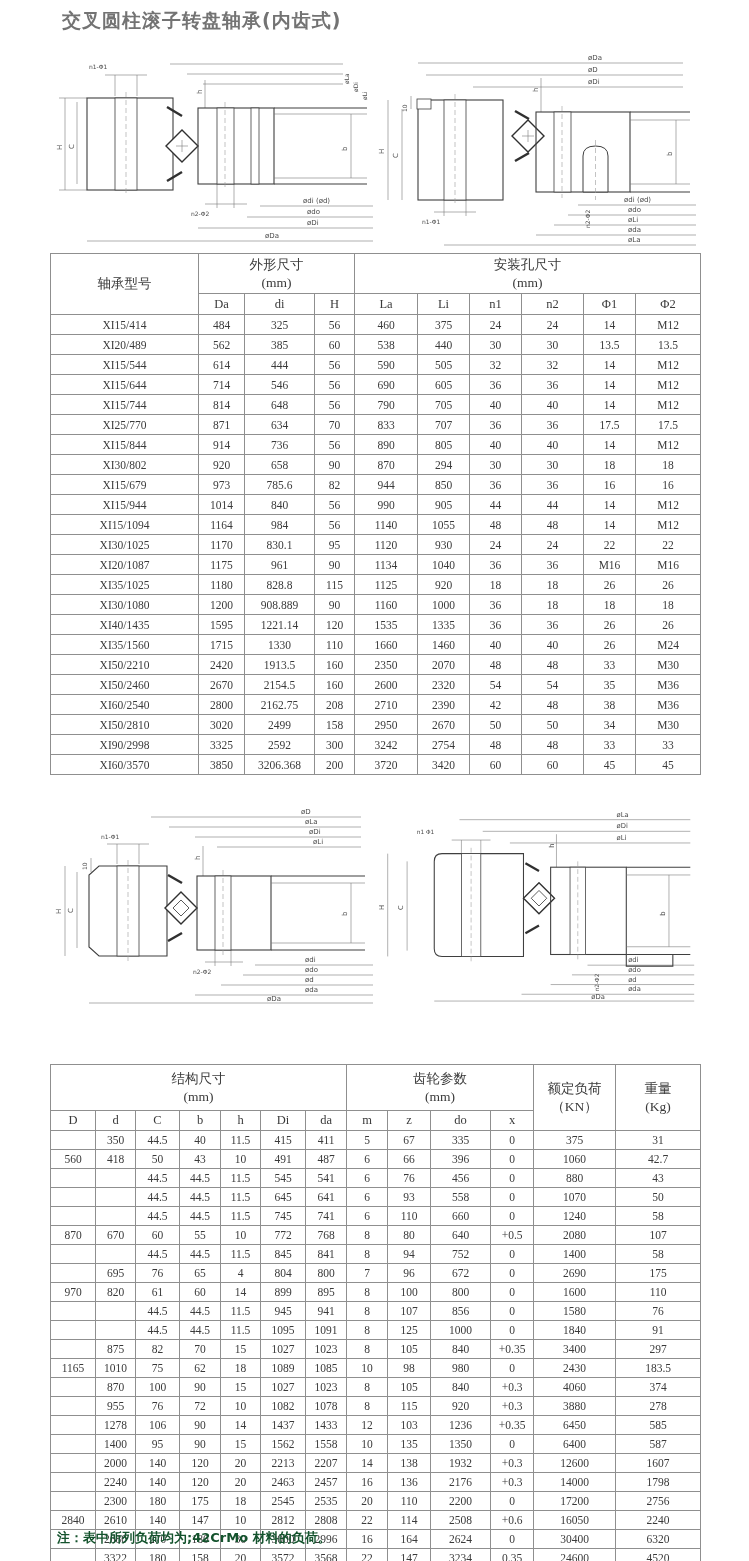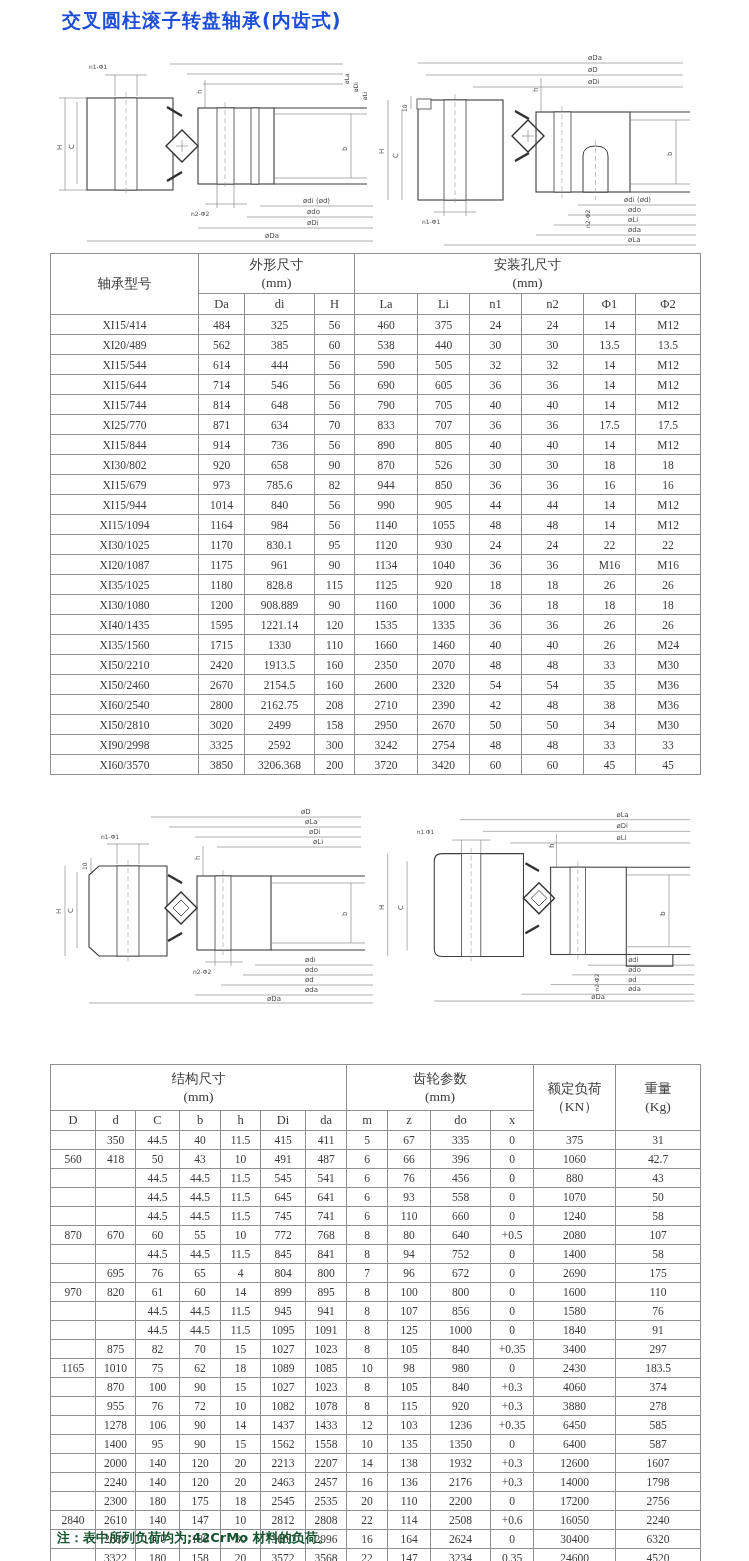--- a/index.html
+++ b/index.html
@@ -3,21 +3,21 @@
 <meta charset="utf-8">
 <style>
   html,body{margin:0;padding:0;}
   body{
     width:749px;height:1561px;position:relative;background:#ffffff;
     font-family:"Liberation Serif","DejaVu Serif",serif;color:#3a3a3a;
   }
   .title{
     position:absolute;left:62px;top:8px;margin:0;
     font-family:"DejaVu Sans","Liberation Sans",sans-serif;
-    font-weight:bold;font-size:19px;color:#1d4ed8;letter-spacing:1px;
+    font-weight:bold;font-size:19px;color:#737373;letter-spacing:1px;
   }
   .figrow{position:absolute;left:55px;width:645px;display:flex;justify-content:space-between;}
   .figrow1{top:50px;height:196px;}
   .figrow2{top:806px;height:202px;}
   svg.fig{display:block;}
   .thin{stroke:#7a7a7a;stroke-width:0.6;fill:none;}
   .main{stroke:#3f3f3f;stroke-width:1.1;fill:none;}
   .dash{stroke:#9a9a9a;stroke-width:0.6;stroke-dasharray:5 3;fill:none;}
   .seal{stroke:#303030;stroke-width:2.4;fill:none;}
   .dl{font-size:7px;fill:#4a4a4a;font-family:"DejaVu Sans",sans-serif;}
@@ -293,21 +293,21 @@
         <td>40</td>
         <td>14</td>
         <td>M12</td>
       </tr>
       <tr>
         <td>XI30/802</td>
         <td>920</td>
         <td>658</td>
         <td>90</td>
         <td>870</td>
-        <td>526</td>
+        <td>294</td>
         <td>30</td>
         <td>30</td>
         <td>18</td>
         <td>18</td>
       </tr>
       <tr>
         <td>XI15/679</td>
         <td>973</td>
         <td>785.6</td>
         <td>82</td>

